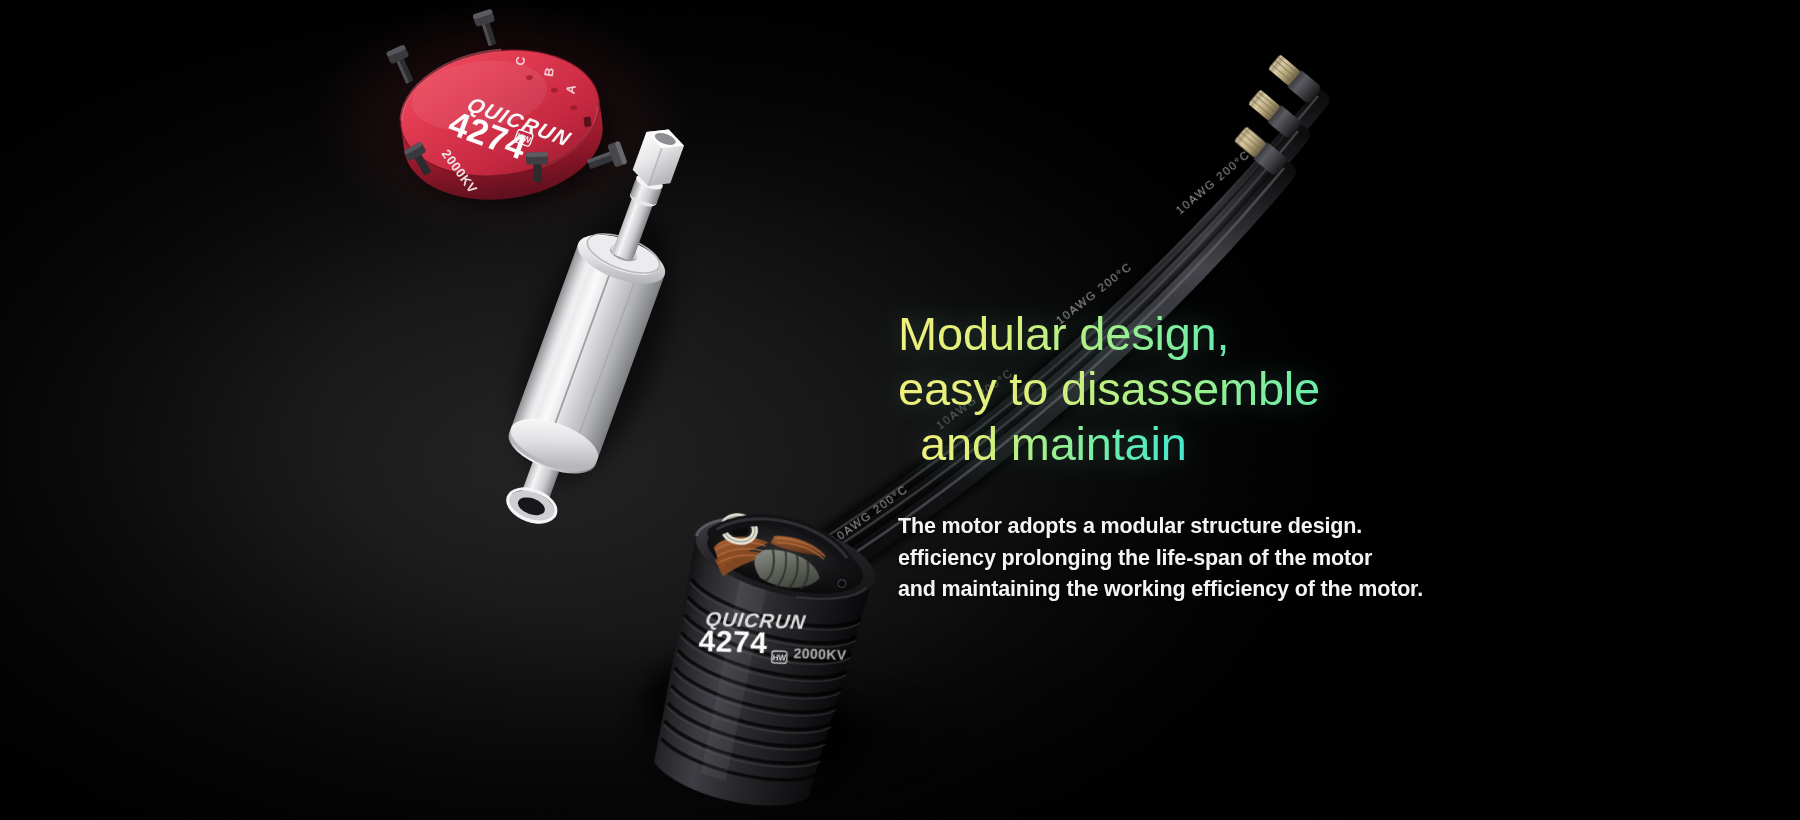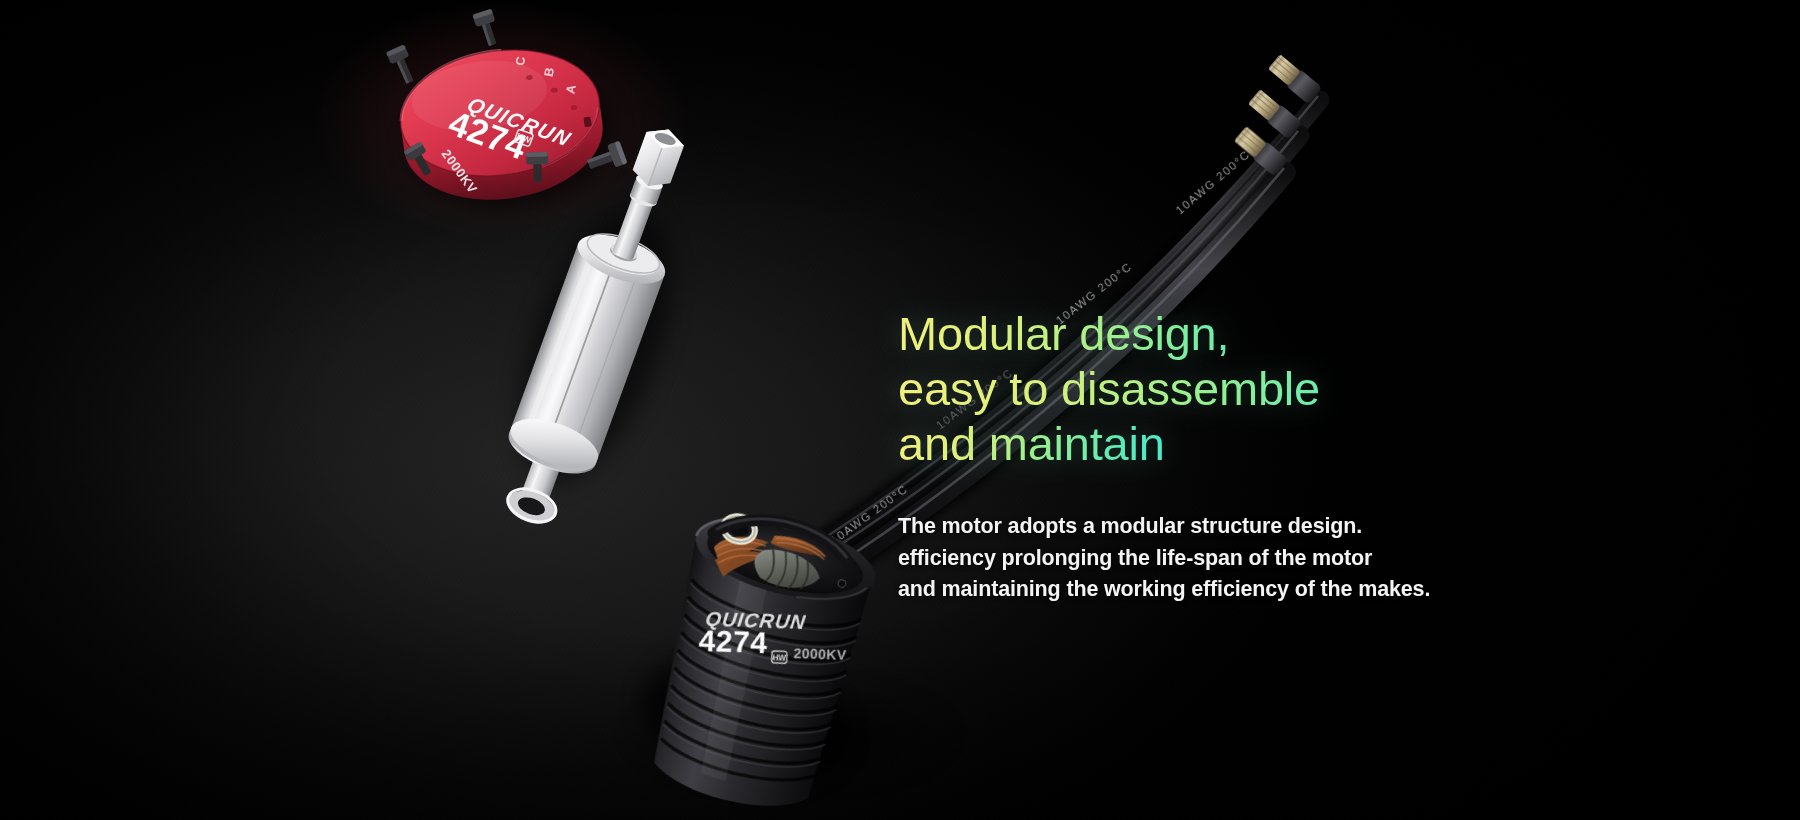--- a/index.html
+++ b/index.html
@@ -62,21 +62,21 @@
   .headline .hl-line {
     display:block;
     background-image:linear-gradient(96deg,#f2f07e 0%,#ddf07a 16%,#9ef08c 34%,#5fecb4 54%,#42e7d6 74%,#37e6e8 100%);
     -webkit-background-clip:text;
     background-clip:text;
     color:transparent;
     -webkit-text-fill-color:transparent;
     filter:drop-shadow(0 0 14px rgba(110,235,200,.28));
   }
   .headline .hl-line.l2 { background-size:132% 100%; }
-  .headline .hl-line.l3 { background-size:62% 100%; }
+  .headline .hl-line.l3 { background-size:62% 100%;margin-left:22px; }
 
   .body-copy {
     margin-top:40px;
     color:#f4f4f4;
     font-size:21.5px;
     line-height:31.5px;
     font-weight:700;
     letter-spacing:-.15px;
     text-shadow:0 1px 5px rgba(0,0,0,.85);
   }
@@ -455,17 +455,17 @@
 
   <div class="copy">
     <div class="headline">
       <span class="hl-line l1">Modular design,</span>
       <span class="hl-line l2">easy to disassemble</span>
       <span class="hl-line l3">and maintain</span>
     </div>
     <div class="body-copy">
       <span>The motor adopts a modular structure design.</span>
       <span>efficiency prolonging the life-span of the motor</span>
-      <span>and maintaining the working efficiency of the makes.</span>
+      <span>and maintaining the working efficiency of the motor.</span>
     </div>
   </div>
 
 </div>
 
 </body></html>

